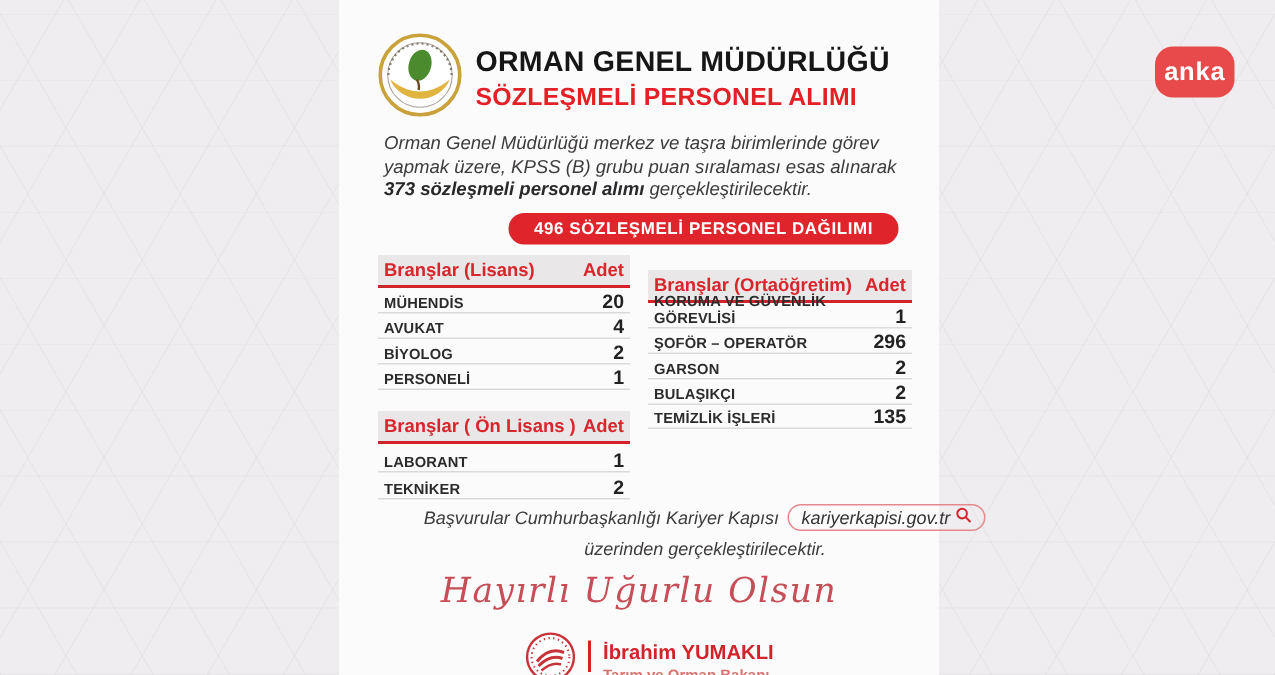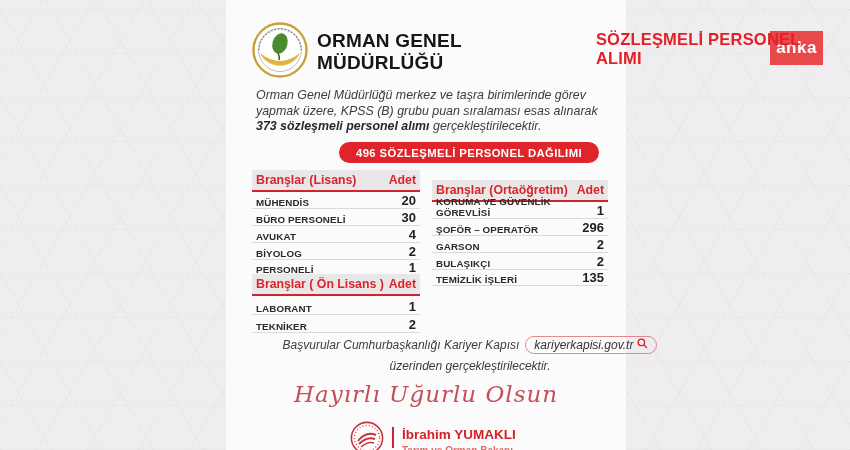--- a/index.html
+++ b/index.html
@@ -9,26 +9,26 @@
     background-color:#efedef;
     background-image:
       repeating-linear-gradient(60deg, rgba(150,145,155,.07) 0 1px, transparent 1px 44px),
       repeating-linear-gradient(-60deg, rgba(150,145,155,.07) 0 1px, transparent 1px 44px),
       repeating-linear-gradient(0deg, rgba(150,145,155,.05) 0 1px, transparent 1px 44px);
   }
   .strip{position:absolute;left:226px;top:0;width:400px;height:450px;background:#fcfbfc;}
 
   
   .anka{position:absolute;left:770px;top:31px;width:53px;height:34px;background:#e84a4c;
-    border-radius:0;color:#fff;font-weight:700;font-size:17px;letter-spacing:.5px;
+    border-radius:12px;color:#fff;font-weight:700;font-size:17px;letter-spacing:.5px;
     display:flex;align-items:center;justify-content:center;}
 
   
   .hdr{position:absolute;left:252px;top:22px;display:flex;align-items:center;gap:9px;}
-  .hdr-titles{display:flex;gap:3px;}
+  .hdr-titles{display:flex;flex-direction:column;gap:3px;}
   .hdr-title{font-size:19px;font-weight:800;color:#161616;letter-spacing:.2px;}
   .hdr-sub{font-size:16.5px;font-weight:800;color:#e41f26;letter-spacing:.2px;}
 
   
   .intro{position:absolute;left:256px;top:88px;width:345px;font-style:italic;
     font-size:12.4px;line-height:15.6px;color:#3d3b3c;}
   .intro b{color:#29282a;font-weight:800;}
 
   
   .banner{position:absolute;left:296px;top:142px;width:260px;height:21px;background:#e0242b;
@@ -108,24 +108,20 @@
   </div>
 
   <div class="tbl rows-5" id="tbl-lisans">
     <div class="tbl-head">
       <span class="h">Branşlar (Lisans)</span>
       <span class="h">Adet</span>
     </div>
     <div class="trow">
       <span class="tlabel">MÜHENDİS</span>
       <span class="tvalue">20</span>
-    </div>
-    <div class="trow">
-      <span class="tlabel">BÜRO PERSONELİ</span>
-      <span class="tvalue">30</span>
     </div>
     <div class="trow">
       <span class="tlabel">AVUKAT</span>
       <span class="tvalue">4</span>
     </div>
     <div class="trow">
       <span class="tlabel">BİYOLOG</span>
       <span class="tvalue">2</span>
     </div>
     <div class="trow">

